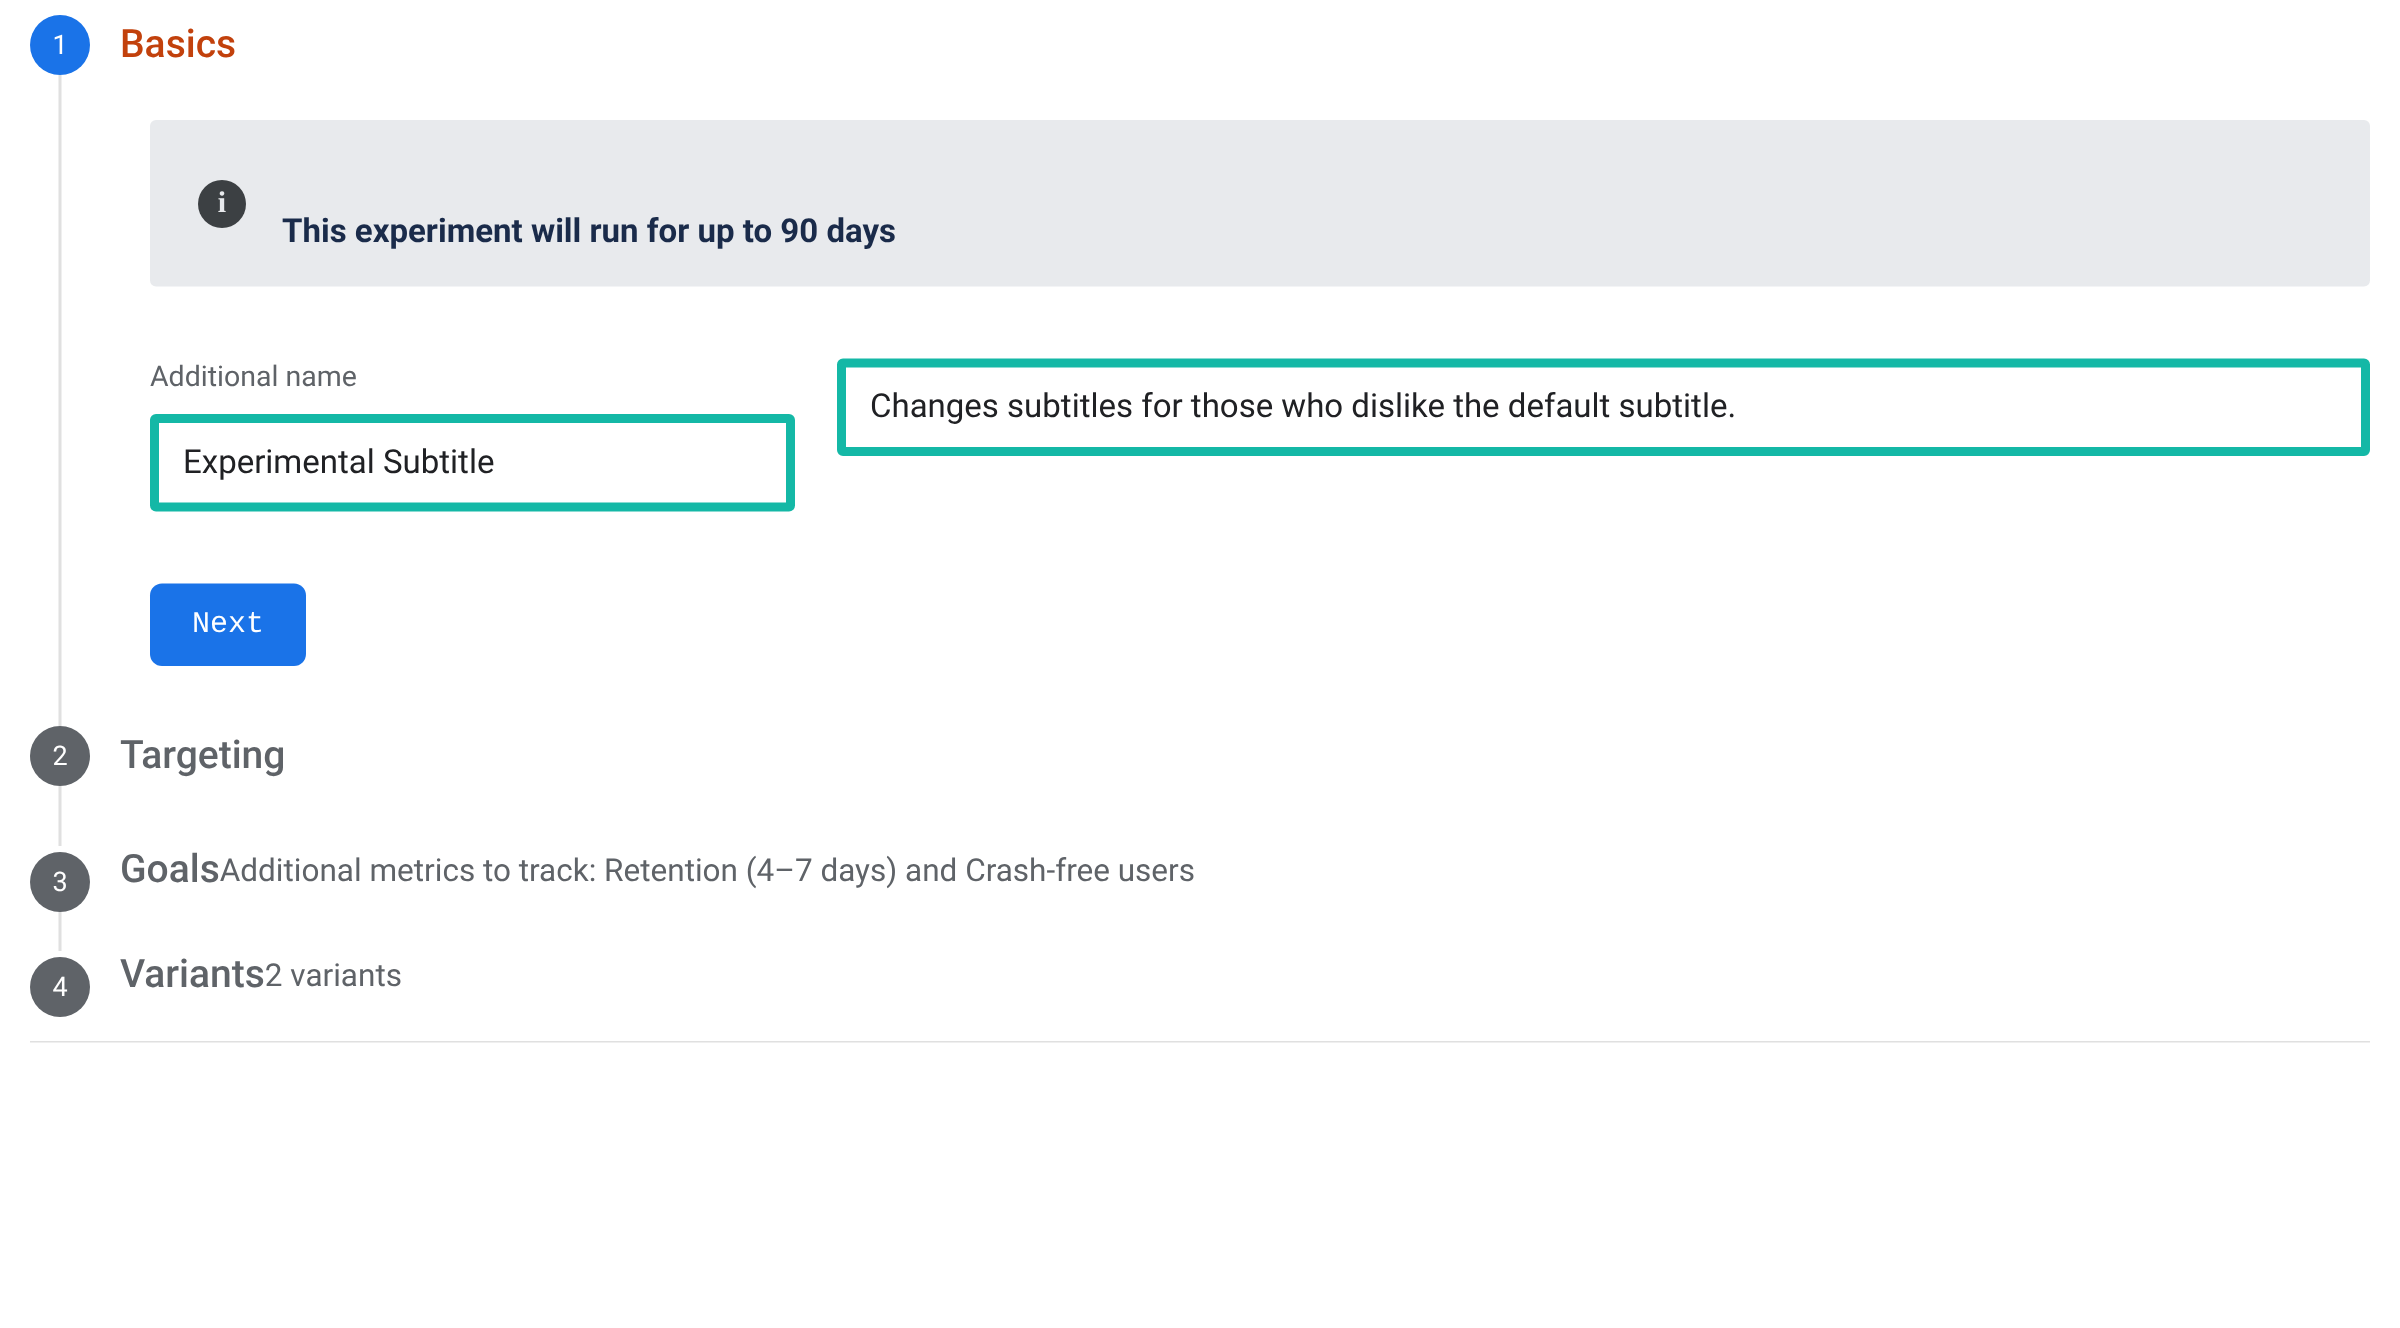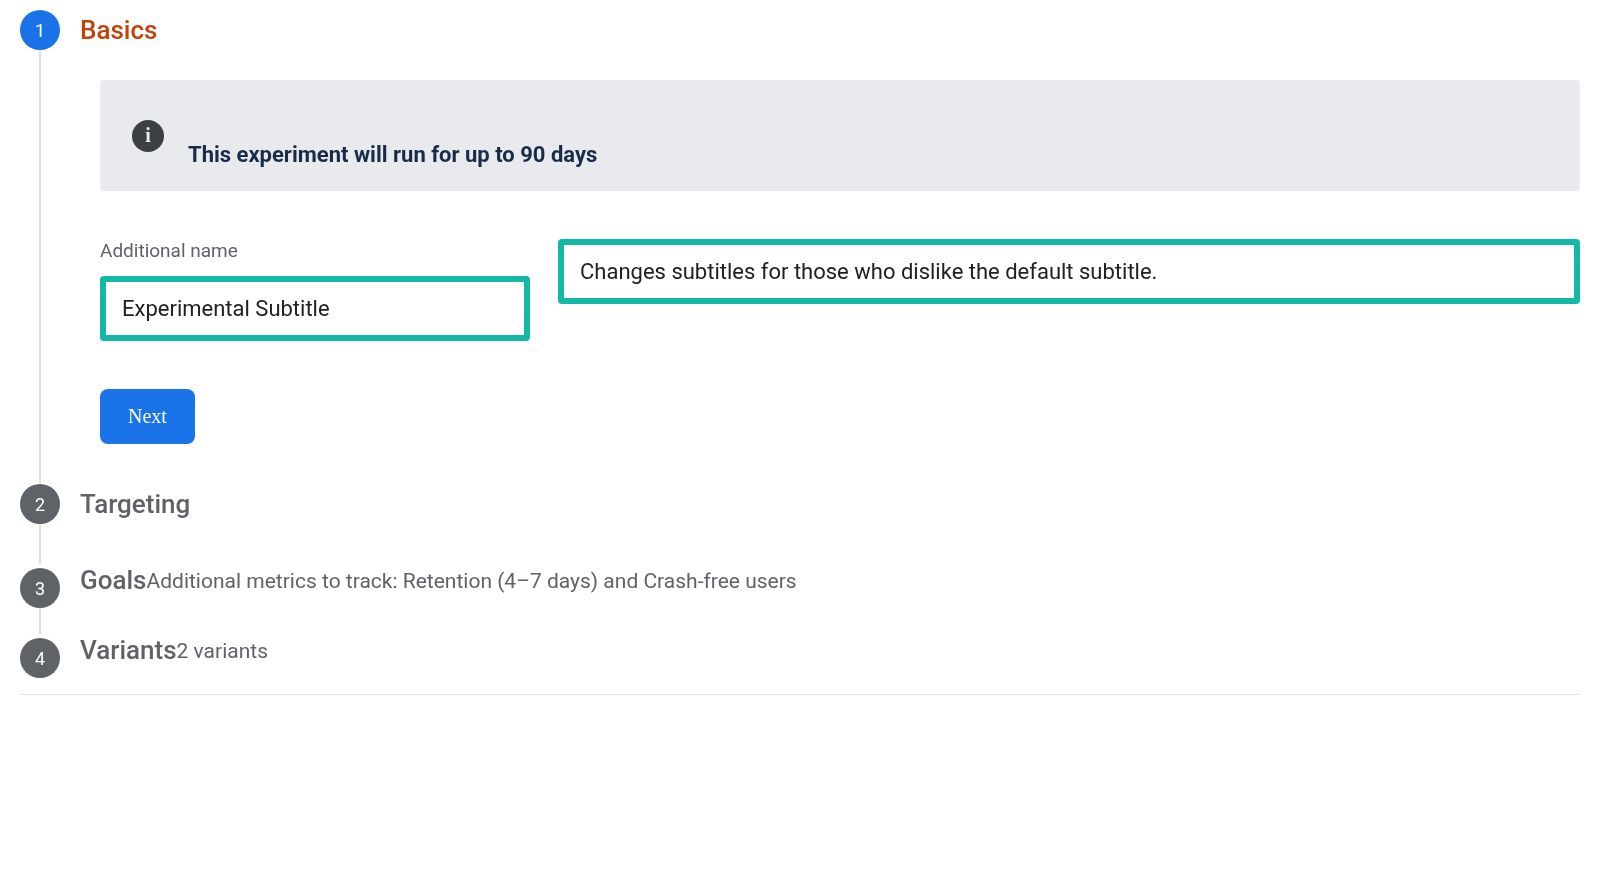--- a/index.html
+++ b/index.html
@@ -138,21 +138,21 @@
     }
     .next-button {
       background: #1a73e8;
       color: #ffffff;
       border: none;
       padding: 16px 28px;
       font-size: 20px;
       font-weight: 500;
       border-radius: 8px;
       cursor: pointer;
-      font-family: Liberation Serif, serif;
+      font-family: Liberation Mono, monospace;
     }
     .step.collapsed {
       padding-bottom: 40px;
     }
     .step.collapsed .step-line {
       top: 40px;
     }
     .step.step-goals {
       padding-bottom: 30px;
     }

